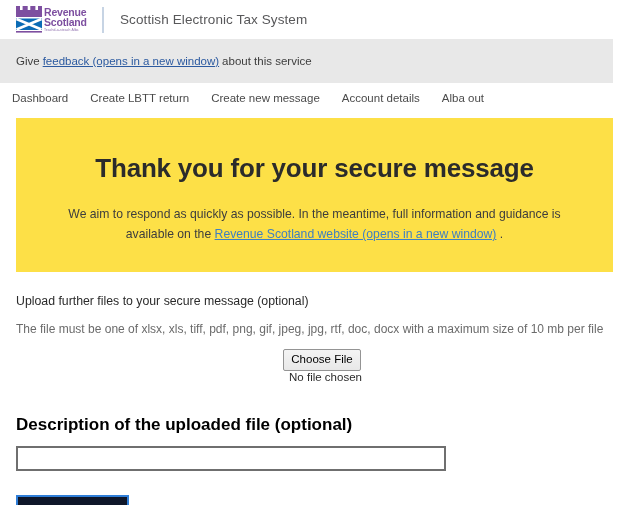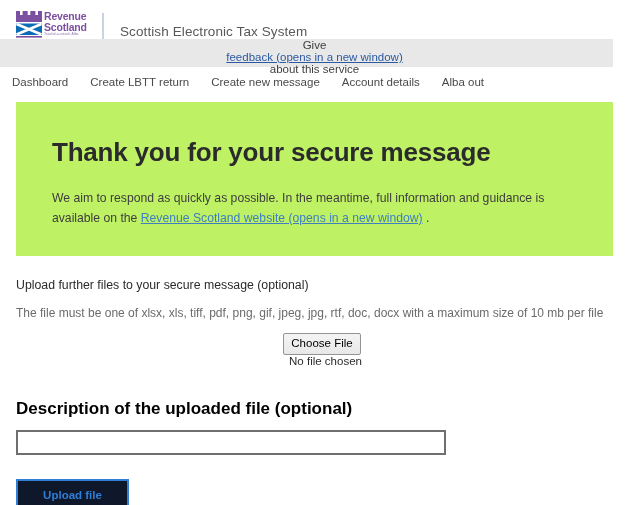--- a/index.html
+++ b/index.html
@@ -12,21 +12,21 @@
     background: #ffffff;
     font-family: "Liberation Sans", sans-serif;
     color: #333333;
     overflow: hidden;
   }
 
   
   .site-header {
     height: 39px;
     display: flex;
-    align-items: flex-end;
+    align-items: center;
     background: #ffffff;
     padding-left: 16px;
     box-sizing: border-box;
     border-radius: 18px;
   }
   .logo {
     width: 72px;
     height: 30px;
     display: flex;
     align-items: center;
@@ -69,29 +69,28 @@
   .header-title {
     font-size: 13.5px;
     color: #58585a;
     font-weight: normal;
     letter-spacing: 0.1px;
   }
 
   
   .feedback-bar {
     width: 613px;
-    height: 28px;
+    height: 44px;
     background: #e8e8e8;
     display: flex;
     align-items: center;
     padding-left: 16px;
     box-sizing: border-box;
     font-size: 11.5px;
     color: #3d3d3d;
-    flex-direction: column;
   }
   .feedback-bar a {
     color: #2c5aa0;
     margin: 0 3px;
   }
 
   
   .main-nav {
     height: 30px;
     display: flex;
@@ -108,23 +107,23 @@
     margin-right: 22px;
     white-space: nowrap;
   }
   .main-nav a:last-child { margin-right: 0; }
 
   
   .panel {
     margin: 5px 0 0 16px;
     width: 597px;
     box-sizing: border-box;
-    background: #bef264;
+    background: #fde047;
     padding: 20px 36px 28px 36px;
-    text-align: left;
+    text-align: center;
   }
   .panel h1 {
     margin: 16px 0 20px 0;
     font-size: 26px;
     line-height: 1.15;
     font-weight: bold;
     color: #2b2b2b;
     letter-spacing: -0.2px;
   }
   .panel p {

